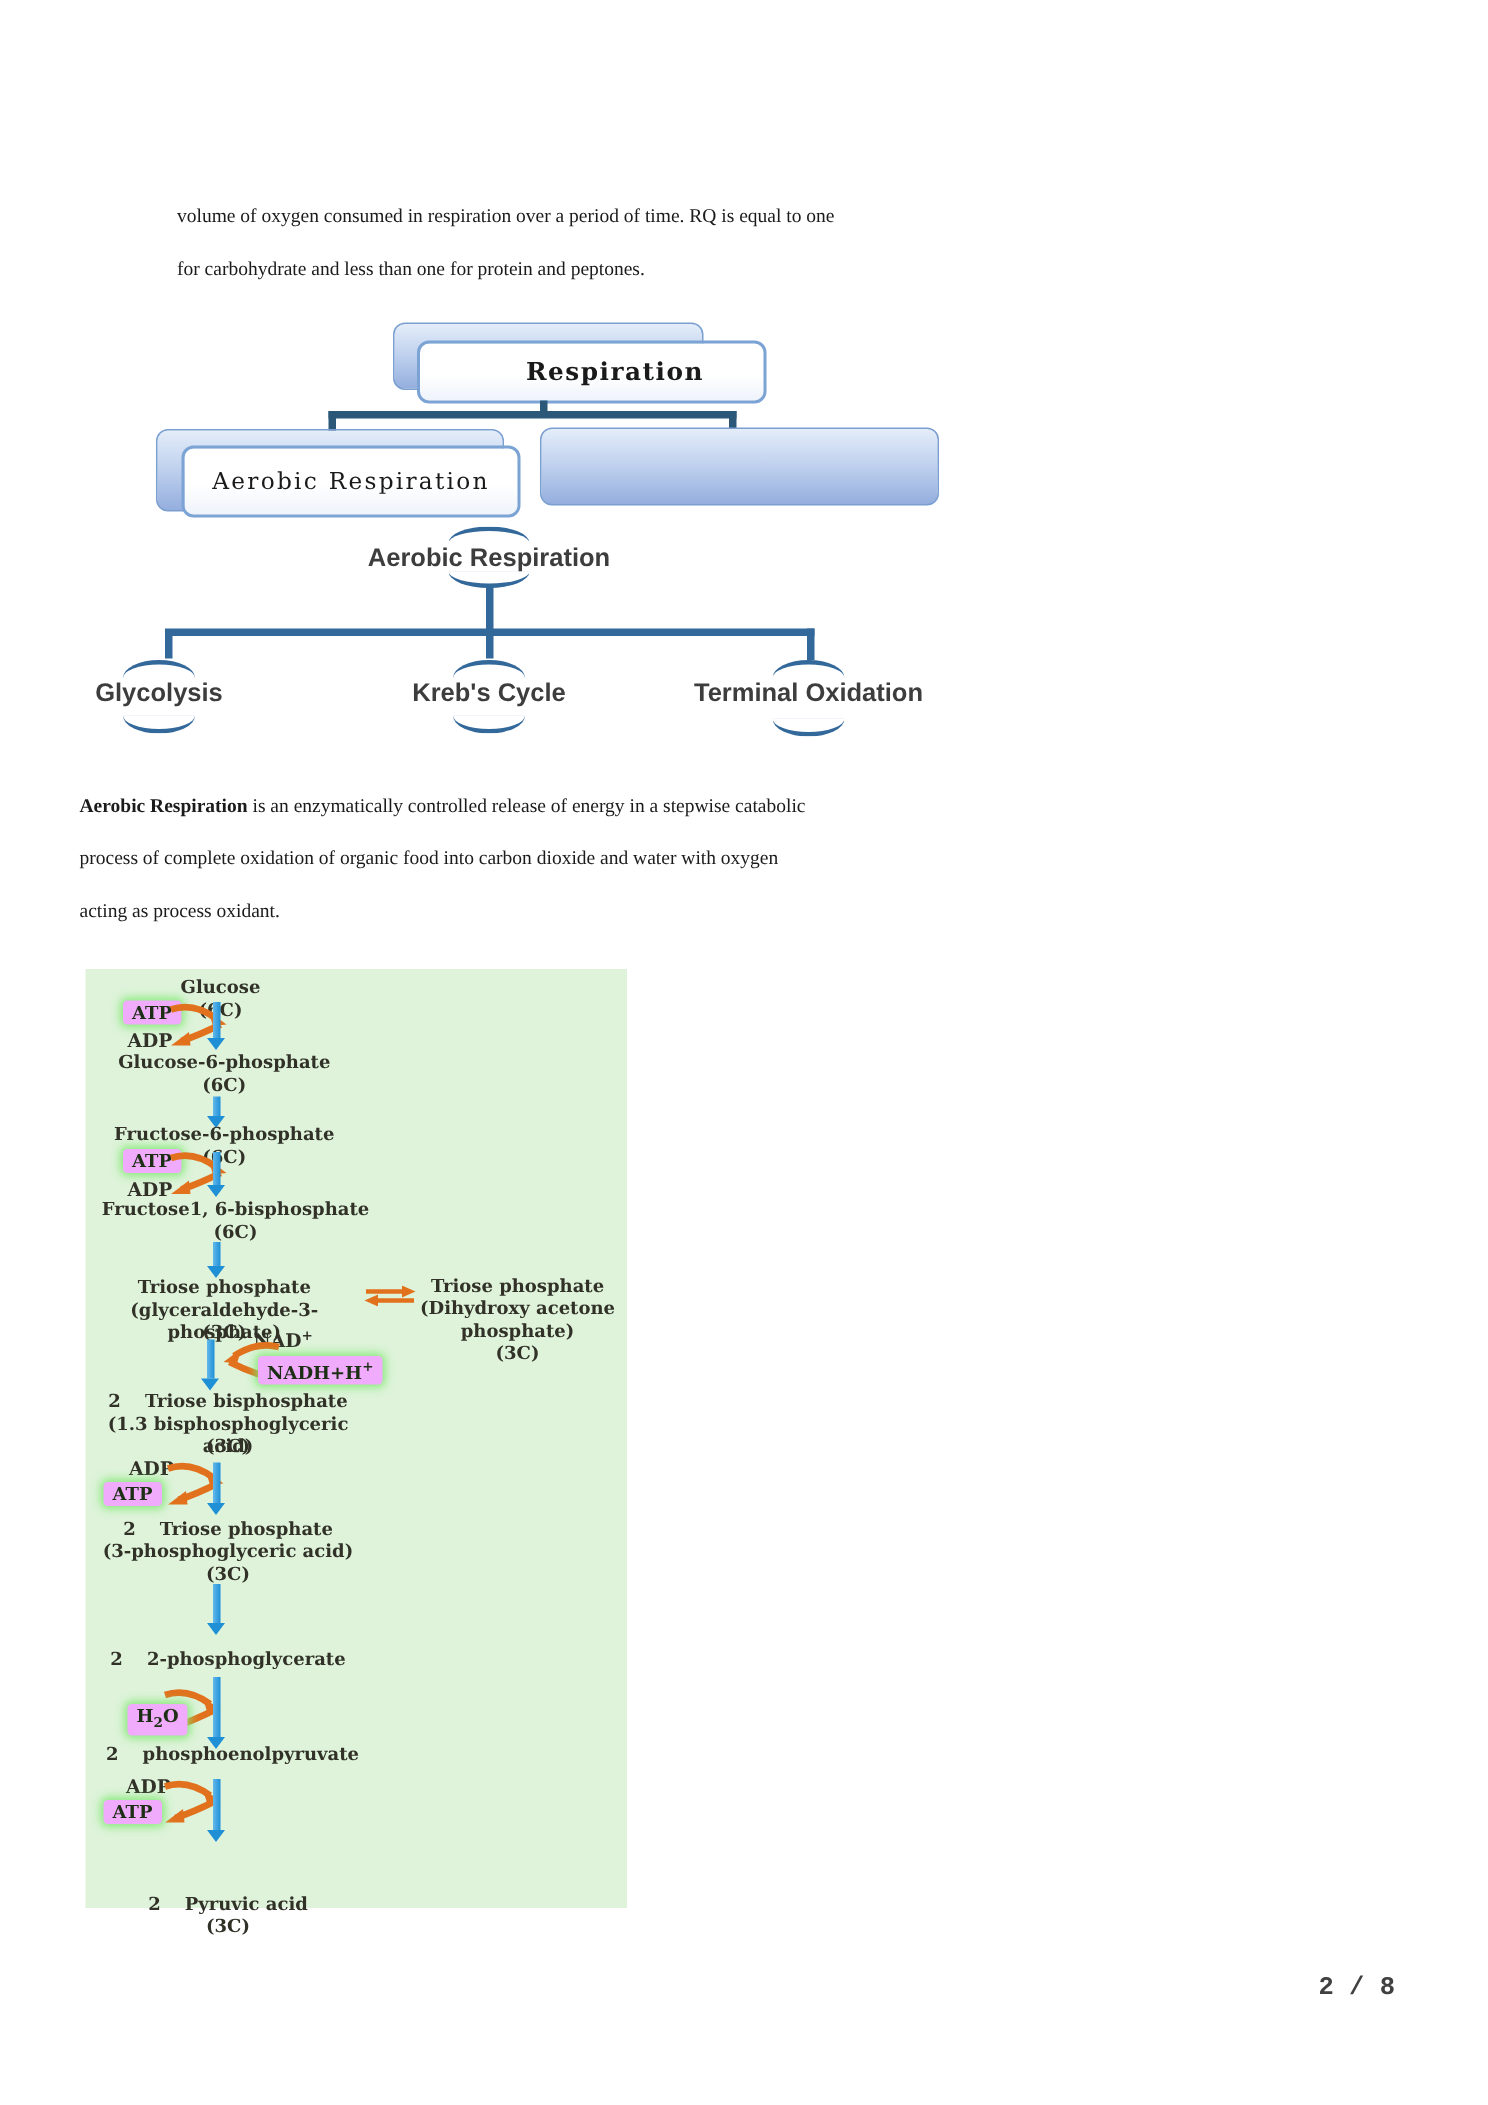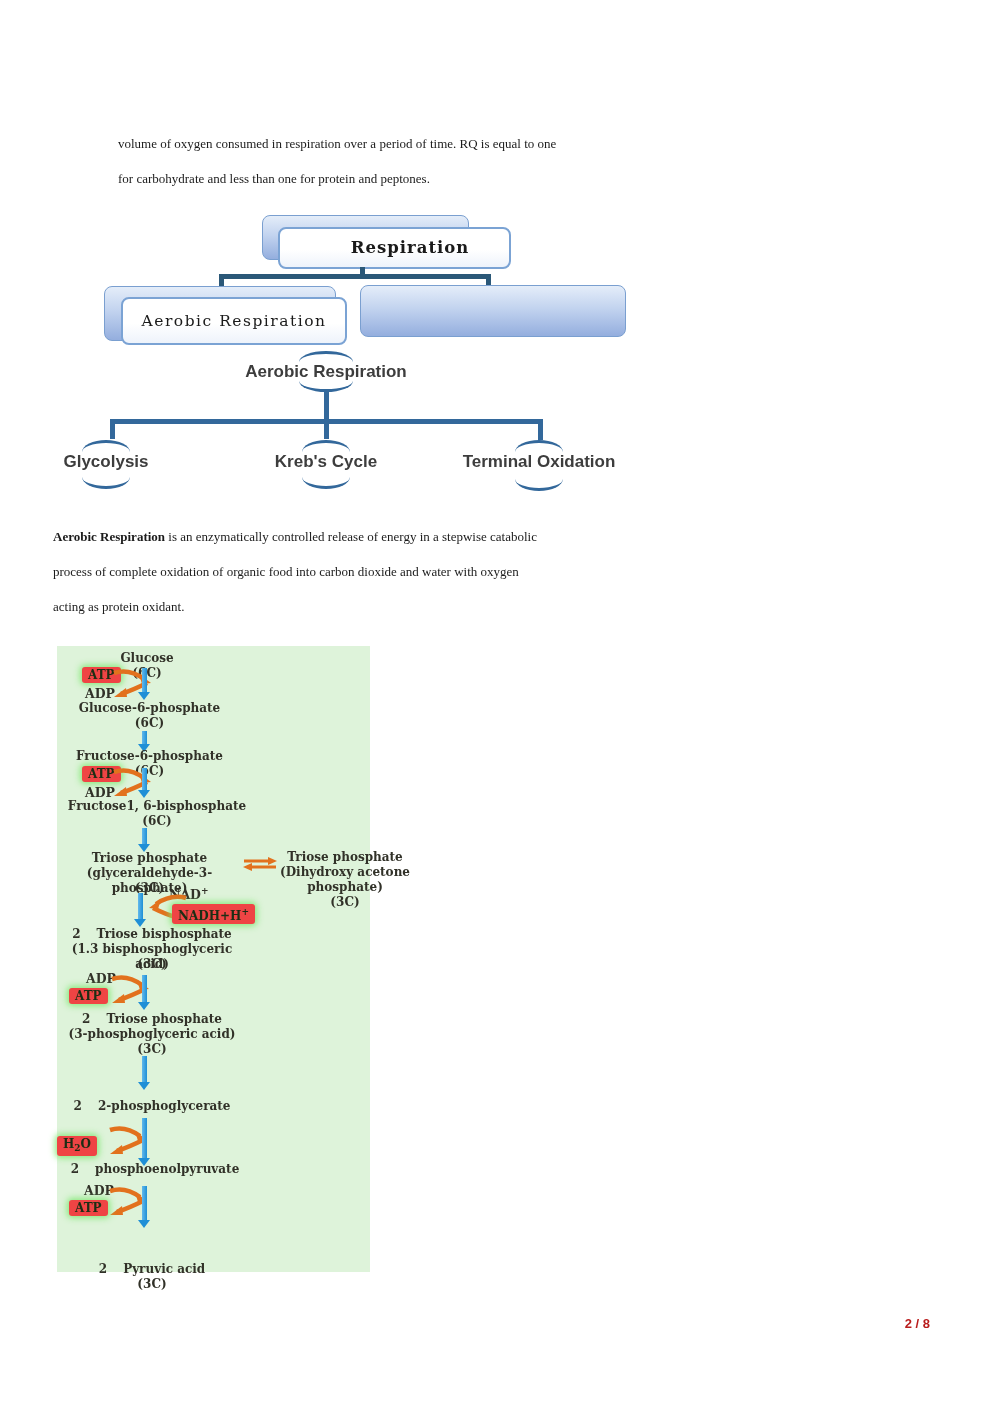--- a/index.html
+++ b/index.html
@@ -27,34 +27,34 @@
   .arc-b{border-bottom:3px solid #33689b;border-radius:0 0 50% 50% / 0 0 100% 100%;}
   .sub-label{font-family:"Liberation Sans",sans-serif;font-weight:bold;color:#3d3d3d;
              font-size:17px;text-align:center;}
 
   
   .gpanel{background:#def3da;}
   .glabel{font-family:"DejaVu Serif",serif;font-weight:bold;font-size:12px;color:#313128;
           line-height:15px;text-align:center;}
   .gline{height:15px;}
   .gnum{margin-right:16px;}
-  .chip{position:absolute;background:#ef4444;border-radius:3px;
+  .chip{position:absolute;background:#f0abfc;border-radius:3px;
         box-shadow:0 0 6px 2px rgba(125,232,110,0.85);
         font-family:"DejaVu Serif",serif;font-weight:bold;font-size:12px;color:#1c2e14;
         padding:0 6px;line-height:16px;}
   .ctext{position:absolute;font-family:"DejaVu Serif",serif;font-weight:bold;font-size:12.5px;
          color:#313128;line-height:15px;}
   .varrow{position:absolute;width:5px;background:linear-gradient(90deg,#62b9ec,#1f8fd6);}
   .varrow::after{content:"";position:absolute;left:-4px;bottom:-8px;width:0;height:0;
         border-left:6.5px solid transparent;border-right:6.5px solid transparent;
         border-top:8px solid #1f8fd6;}
   .fork{position:absolute;}
   sup,sub{font-size:9px;}
 
-  .pagenum{font-weight:bold;font-size:13px;color:#b91c1c;font-family:Liberation Sans, sans-serif;}
+  .pagenum{font-weight:bold;font-size:17px;color:#404040;font-family:Liberation Mono, monospace;}
 </style>
 </head>
 <body>
 
 <div class="page">
 
   <div class="abs para" style="left:118px;top:126px;width:840px;">
     <div class="pline">volume of oxygen consumed in respiration over a period of time. RQ is equal to one</div>
     <div class="pline">for carbohydrate and less than one for protein and peptones.</div>
   </div>
@@ -93,24 +93,24 @@
   <div class="abs sub-label" style="left:226px;top:452px;width:200px;">Kreb's Cycle</div>
   <div class="abs sub-label" style="left:439px;top:452px;width:200px;">Terminal Oxidation</div>
 
   <div class="abs arc-b" style="left:82px;top:477px;width:48px;height:9px;"></div>
   <div class="abs arc-b" style="left:302px;top:477px;width:48px;height:9px;"></div>
   <div class="abs arc-b" style="left:515px;top:479px;width:48px;height:9px;"></div>
 
   <div class="abs para" style="left:53px;top:519px;width:900px;">
     <div class="pline"><b>Aerobic Respiration</b><span> is an enzymatically controlled release of energy in a stepwise catabolic</span></div>
     <div class="pline">process of complete oxidation of organic food into carbon dioxide and water with oxygen</div>
-    <div class="pline">acting as protein oxidant.</div>
-  </div>
-
-  <div class="abs gpanel" style="left:57px;top:646px;width:313px;height:626px;">
+    <div class="pline">acting as process oxidant.</div>
+  </div>
+
+  <div class="abs gpanel" style="left:57px;top:646px;width:361px;height:626px;">
 
     <div class="abs glabel" style="left:0;top:5px;width:180px;">
       <div class="gline">Glucose</div>
       <div class="gline">(6C)</div>
     </div>
     <div class="chip" style="left:25px;top:21px;"><span>ATP</span></div>
     <div class="ctext" style="left:28px;top:40px;">ADP</div>
     <svg class="fork" style="left:54px;top:20px;" width="44" height="32" viewBox="0 0 44 32">
       <path d="M3 7 Q18 2 33 13" stroke="#e2711d" stroke-width="4.5" fill="none"></path>
       <polygon points="40,17 28,8 31,18" fill="#e2711d"></polygon>
@@ -199,21 +199,21 @@
 
     <div class="abs glabel" style="left:0;top:453px;width:190px;">
       <div class="gline"><span class="gnum">2</span><span>2-phosphoglycerate</span></div>
     </div>
     <svg class="fork" style="left:50px;top:477px;" width="44" height="32" viewBox="0 0 44 32">
       <path d="M3 7 Q18 2 33 13" stroke="#e2711d" stroke-width="4.5" fill="none"></path>
       <polygon points="40,17 28,8 31,18" fill="#e2711d"></polygon>
       <path d="M36 17 Q22 24 10 28" stroke="#e2711d" stroke-width="4.5" fill="none"></path>
       <polygon points="3,31 15,22 16,31" fill="#e2711d"></polygon>
     </svg>
-    <div class="chip" style="left:0;top:490px;"><span>H</span><sub>2</sub><span>O</span></div>
+    <div class="chip" style="left:28px;top:490px;"><span>H</span><sub>2</sub><span>O</span></div>
     <div class="varrow" style="left:85px;top:472px;height:40px;"></div>
 
     <div class="abs glabel" style="left:0;top:516px;width:196px;">
       <div class="gline"><span class="gnum">2</span><span>phosphoenolpyruvate</span></div>
     </div>
     <div class="ctext" style="left:27px;top:537px;">ADP</div>
     <svg class="fork" style="left:50px;top:538px;" width="44" height="32" viewBox="0 0 44 32">
       <path d="M3 7 Q18 2 33 13" stroke="#e2711d" stroke-width="4.5" fill="none"></path>
       <polygon points="40,17 28,8 31,18" fill="#e2711d"></polygon>
       <path d="M36 17 Q22 24 10 28" stroke="#e2711d" stroke-width="4.5" fill="none"></path>

